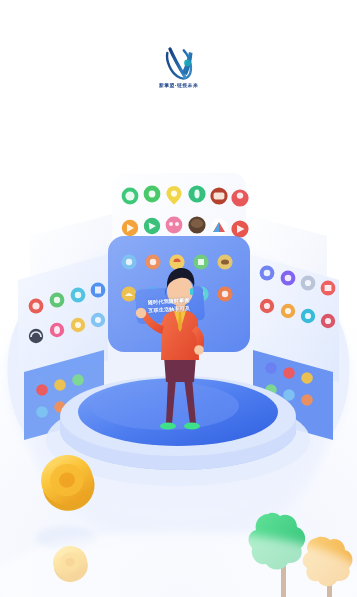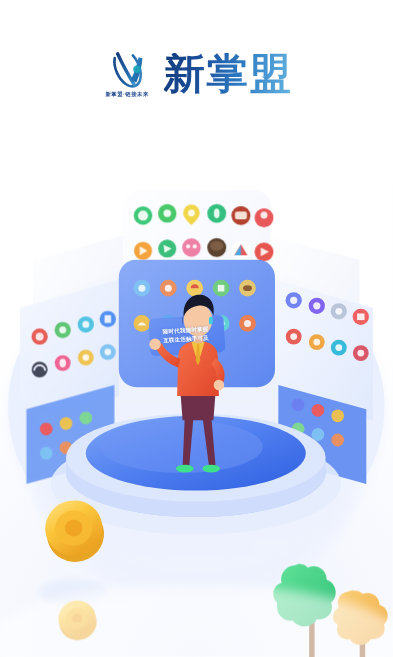--- a/index.html
+++ b/index.html
@@ -89,21 +89,20 @@
 
         <path d="M14 7 C18 16, 23 25, 29 35" fill="none" stroke="url(#lgA)" stroke-width="3.2" stroke-linecap="round"></path>
 
         <path d="M33 10 C31 18, 29 25, 25.5 31 L31 33 C34 26, 36 18, 36.5 11 Z" fill="url(#lgB)"></path>
 
         <circle cx="31.5" cy="21" r="3.4" fill="#1aa6ba" opacity=".92"></circle>
       </svg>
       <div class="logo-sub">新掌盟·链接未来</div>
     </div>
 
-    <div class="wordmark">新掌盟</div>
   </div>
 
   <div class="illus">
     <svg viewBox="0 0 357 469" aria-hidden="true">
       <defs>
         <linearGradient id="podTop" x1="0" y1="0" x2="1" y2="1">
           <stop offset="0%" stop-color="#7ea6f7"></stop>
           <stop offset="50%" stop-color="#4f7ef0"></stop>
           <stop offset="100%" stop-color="#2f5fe0"></stop>
         </linearGradient>

